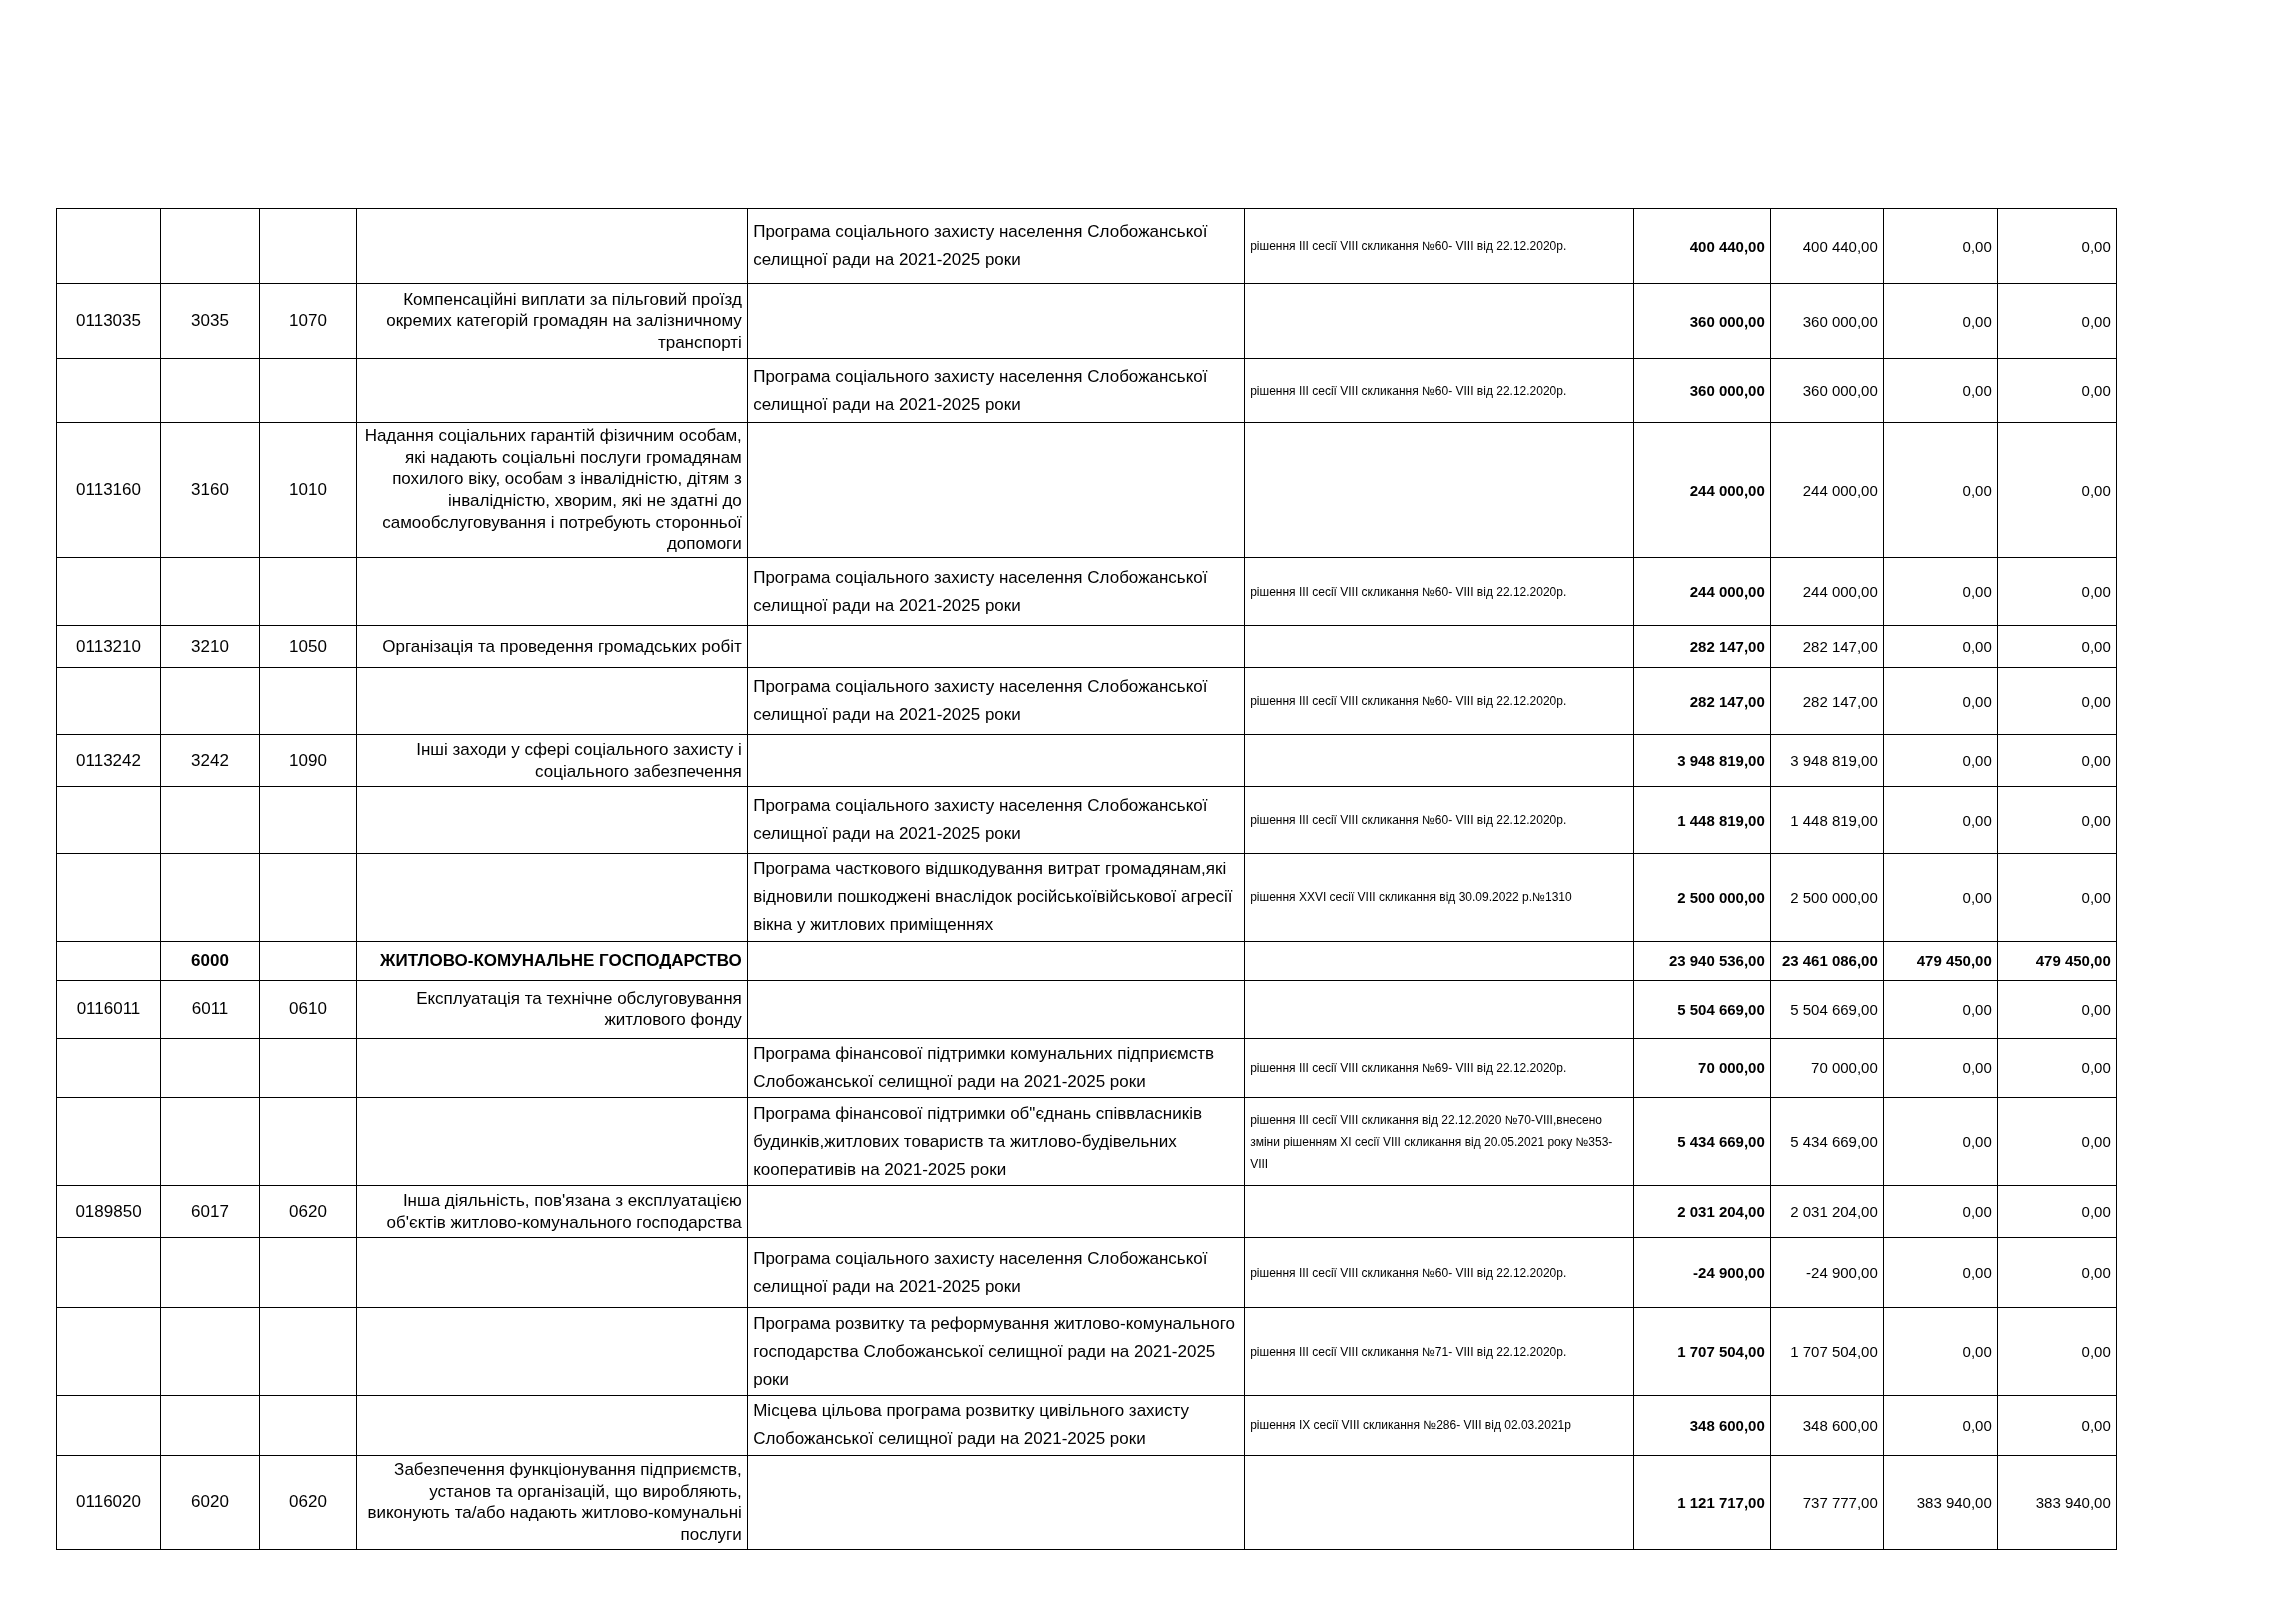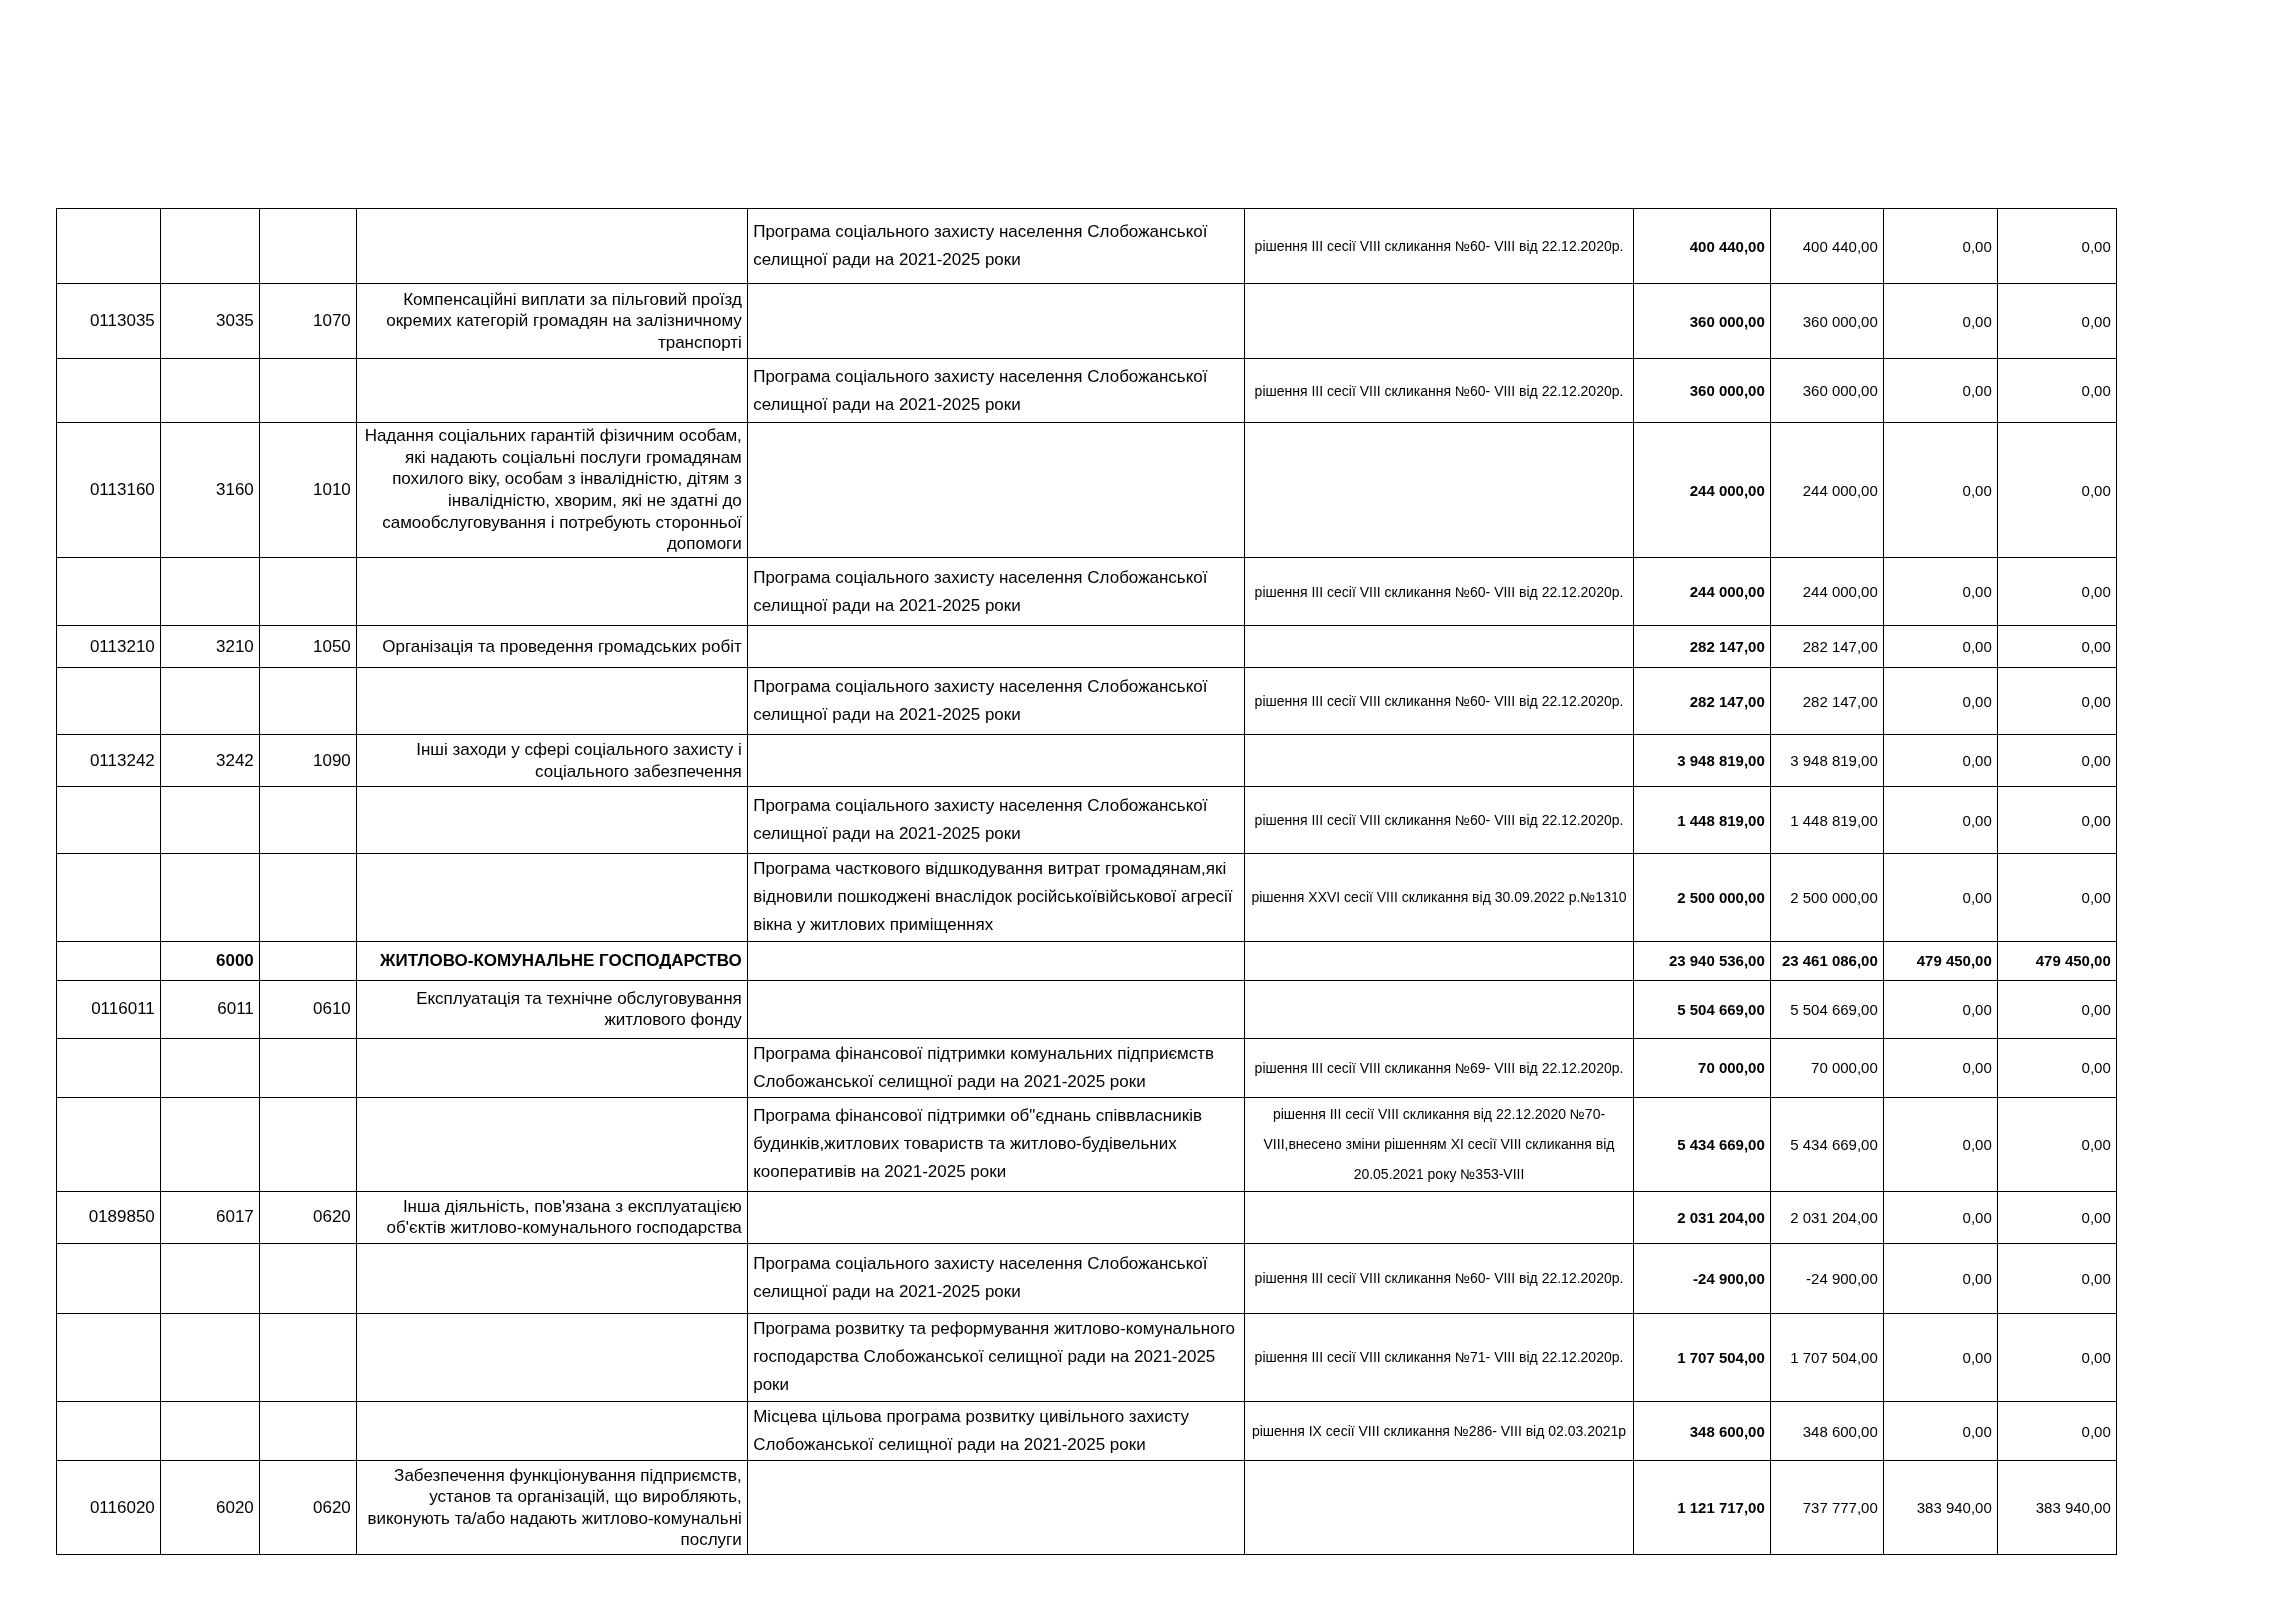--- a/index.html
+++ b/index.html
@@ -26,45 +26,45 @@
   }
   table.budget td {
     border: 1.3px solid #000000;
     padding: 1.3px 5.2px;
     vertical-align: middle;
     overflow: hidden;
     word-wrap: break-word;
   }
   
   td.c0, td.c1, td.c2 {
-    text-align: right;
+    text-align: center;
     font-size: 17px;
   }
   
   td.c3 {
     text-align: right;
     vertical-align: top;
     font-size: 17px;
     line-height: 21.6px;
     padding: 2px 3.9px;
   }
   
   td.c4 {
     text-align: left;
     vertical-align: top;
     font-size: 17px;
     line-height: 28px;
     padding: 2px 3.9px;
   }
   
   td.c5 {
-    text-align: center;
+    text-align: left;
     vertical-align: middle;
-    font-size: 14px;
-    line-height: 30px;
+    font-size: 12px;
+    line-height: 22px;
     padding: 2px 3.9px;
   }
   
   td.c6 {
     text-align: right;
     font-size: 15px;
     font-weight: bold;
     white-space: nowrap;
   }
   td.c7, td.c8, td.c9 {

